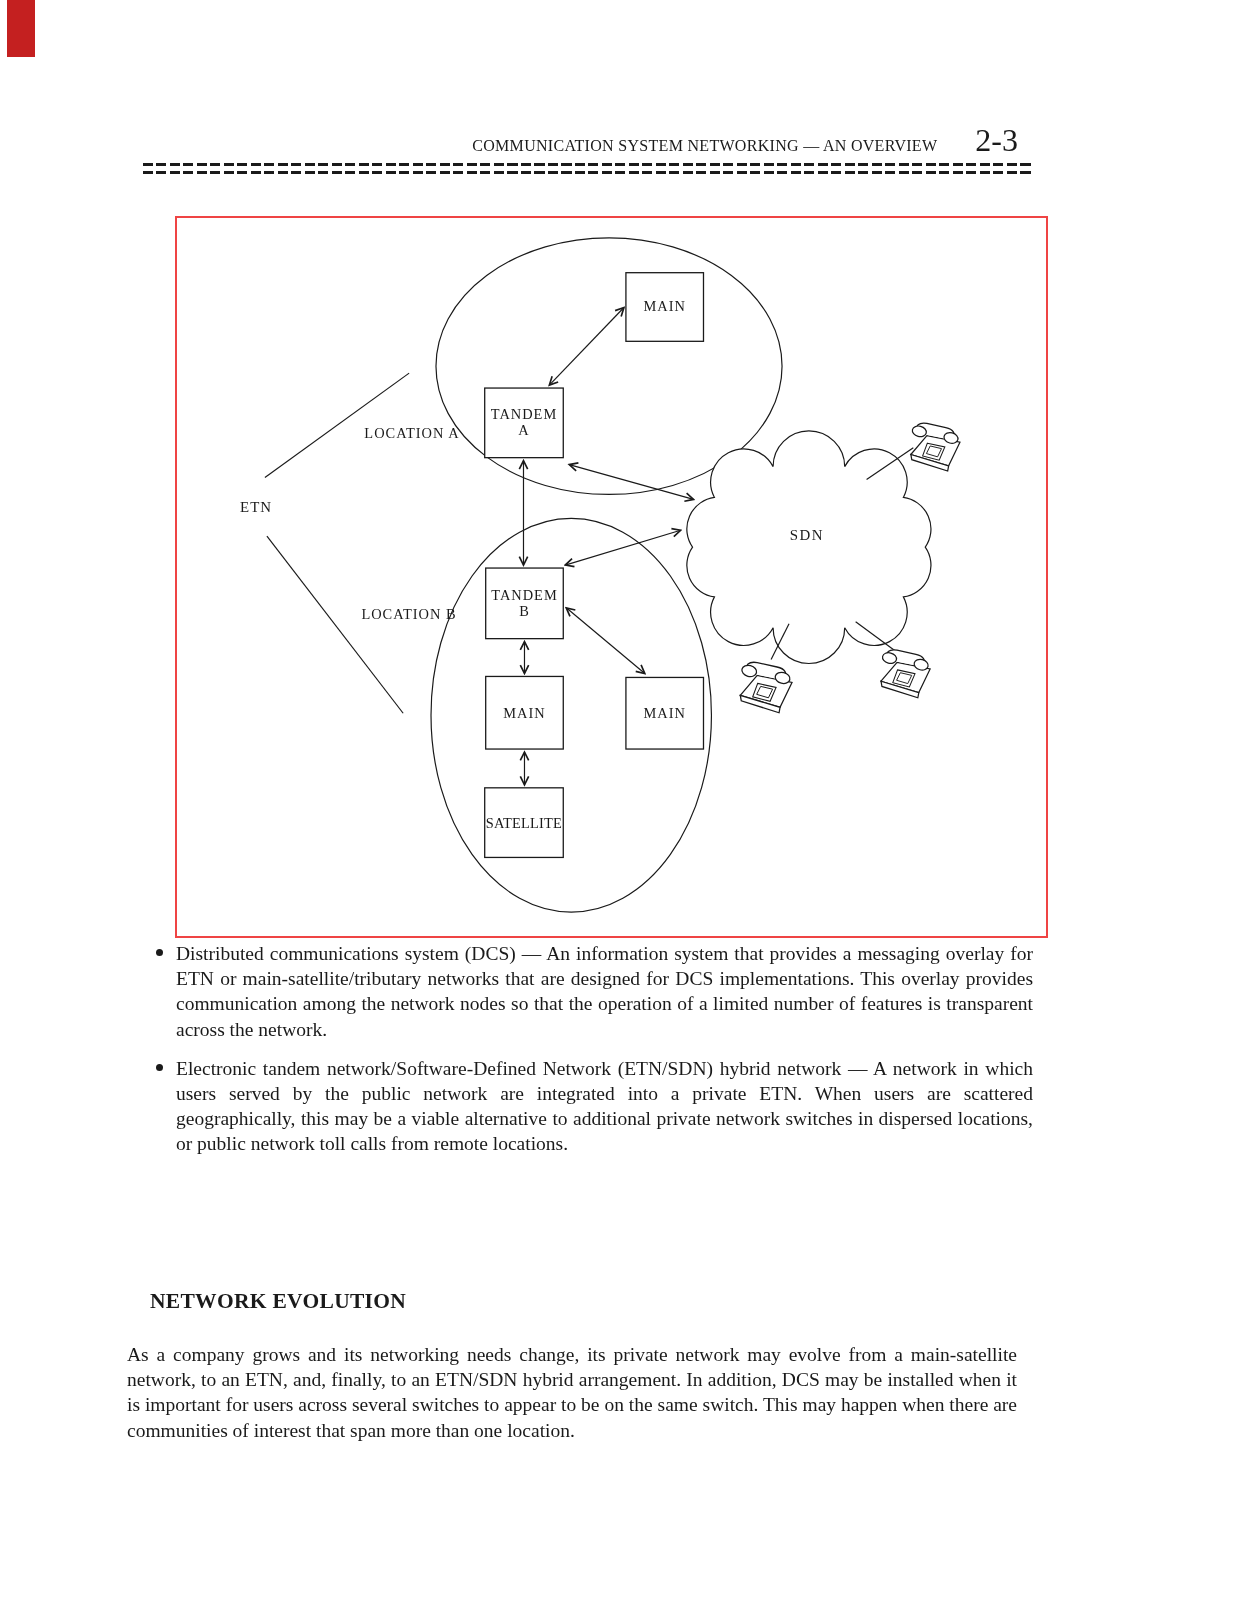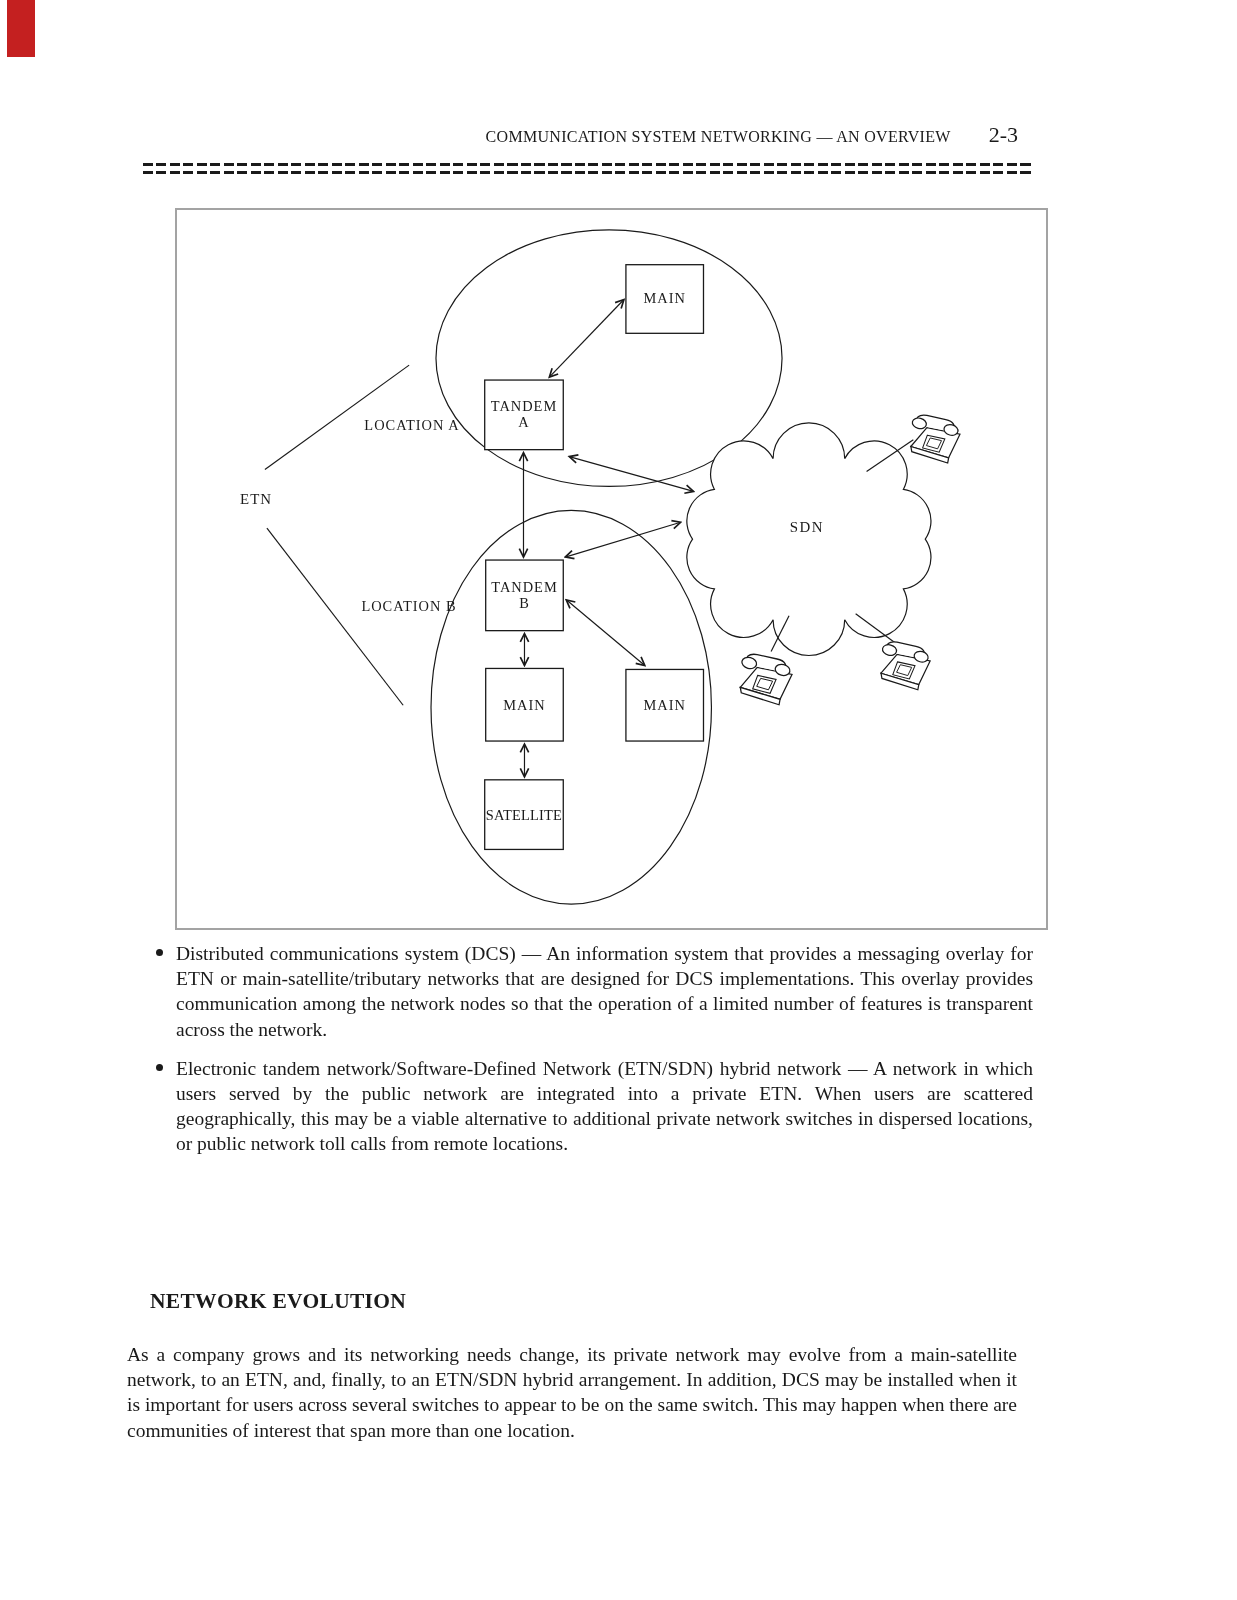--- a/index.html
+++ b/index.html
@@ -6,29 +6,29 @@
   .page{
     position:relative;width:1129px;height:1600px;background:#ffffff;
     font-family:"Liberation Serif",serif;color:#1a1a1a;overflow:hidden;
   }
   .red-mark{position:absolute;left:7px;top:0;width:28px;height:57px;background:#c42020;}
   .header{
     position:absolute;left:140px;top:122px;width:878px;
     display:flex;justify-content:flex-end;align-items:baseline;gap:38px;
   }
   .htitle{font-size:16px;letter-spacing:0.3px;white-space:nowrap;}
-  .pagenum{font-size:22px;}
+  .pagenum{font-size:32px;}
   .divider{position:absolute;left:143px;top:163px;width:890px;}
   .drow{
     height:3px;margin-bottom:4.5px;
     background:repeating-linear-gradient(to right,#1a1a1a 0 10px,transparent 10px 13.5px);
   }
   .figure{
-    position:absolute;left:175px;top:208px;width:869px;height:718px;
-    border:2px solid #a3a3a3;background:#fff;
+    position:absolute;left:175px;top:216px;width:869px;height:718px;
+    border:2px solid #ef4444;background:#fff;
   }
   .bullets{
     position:absolute;left:140px;top:941px;width:893px;
     list-style:none;margin:0;padding:0;
   }
   .bullets li{
     position:relative;padding-left:36px;margin-bottom:14px;
     font-size:19.5px;line-height:25.2px;text-align:justify;
   }
   .dot{

